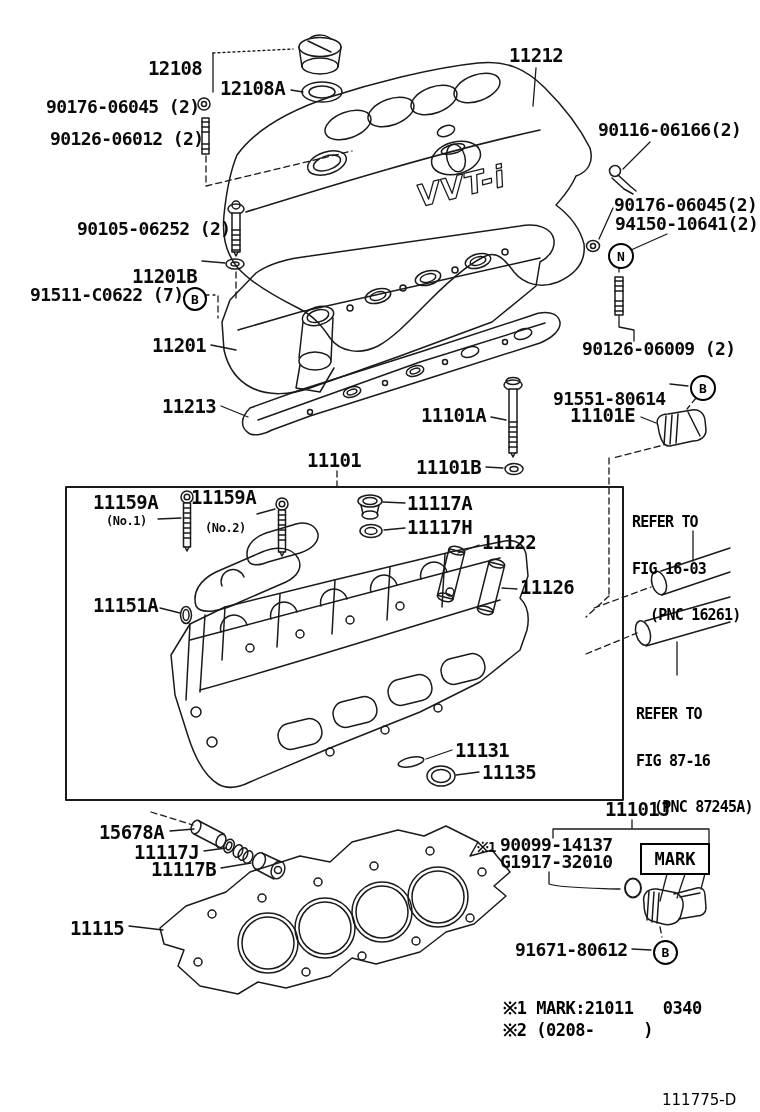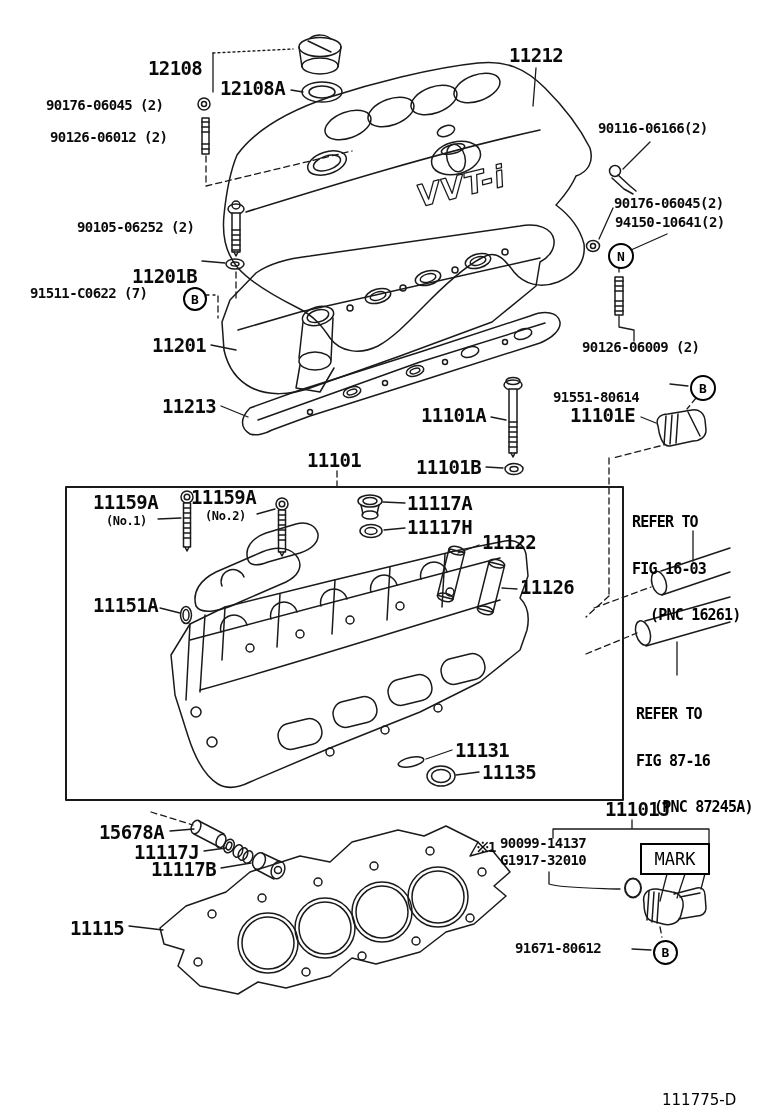--- a/index.html
+++ b/index.html
@@ -1,30 +1,30 @@
 <!DOCTYPE html>
 <html><head>
 <meta charset="utf-8">
 <style>
   html,body{margin:0;padding:0;background:#fff;}
   .stage{position:relative;width:760px;height:1112px;background:#ffffff;overflow:hidden;
          font-family:"DejaVu Sans Mono",monospace;color:#000;}
   .art{position:absolute;left:0;top:0;}
-  .lbl{position:absolute;font-weight:bold;font-size:14px;letter-spacing:-0.6px;
+  .lbl{position:absolute;font-weight:bold;font-size:18px;letter-spacing:-0.6px;
        line-height:1.02;white-space:pre;color:#0a0a0a;}
   .lg{font-size:19px;}
   .sm{font-size:12px;letter-spacing:-0.4px;}
   .pref{font-size:14px;}
   .ref{position:absolute;font-weight:bold;font-size:15px;letter-spacing:-0.8px;
        line-height:15.5px;white-space:pre;}
   .ref .ind{margin-left:18px;}
   .badge{position:absolute;border:2px solid #000;border-radius:50%;background:#fff;
          display:flex;align-items:center;justify-content:center;font-weight:bold;}
   .markbox{position:absolute;border:2px solid #000;background:#fff;display:flex;
-           align-items:center;justify-content:center;font-weight:normal;font-size:17px;}
+           align-items:center;justify-content:center;font-weight:bold;font-size:17px;}
   .note{position:absolute;font-weight:bold;font-size:17px;letter-spacing:-0.5px;white-space:pre;}
   .footer-code{position:absolute;font-family:"DejaVu Sans",sans-serif;font-size:15px;}
 </style>
 </head>
 <body>
 
 <div class="stage">
 
   <svg class="art" width="760" height="1112" viewBox="0 0 760 1112" fill="none" stroke="#1a1a1a" stroke-width="1.5" stroke-linecap="round" stroke-linejoin="round">
 
@@ -344,21 +344,21 @@
   <div class="lbl lg" style="left:162px;top:397px">11213</div>
   <div class="lbl" style="left:582px;top:340px">90126-06009 (2)</div>
   <div class="lbl" style="left:553px;top:390px">91551-80614</div>
   <div class="lbl lg" style="left:421px;top:406px">11101A</div>
   <div class="lbl lg" style="left:570px;top:406px">11101E</div>
   <div class="lbl lg" style="left:307px;top:451px">11101</div>
   <div class="lbl lg" style="left:416px;top:458px">11101B</div>
   <div class="lbl lg" style="left:93px;top:493px">11159A</div>
   <div class="lbl sm" style="left:106px;top:515px">(No.1)</div>
   <div class="lbl lg" style="left:191px;top:488px">11159A</div>
-  <div class="lbl sm" style="left:205px;top:510px">(No.2)</div>
+  <div class="lbl sm" style="left:205px;top:522px">(No.2)</div>
   <div class="lbl lg" style="left:407px;top:494px">11117A</div>
   <div class="lbl lg" style="left:407px;top:518px">11117H</div>
   <div class="lbl lg" style="left:482px;top:533px">11122</div>
   <div class="lbl lg" style="left:520px;top:578px">11126</div>
   <div class="lbl lg" style="left:93px;top:596px">11151A</div>
   <div class="lbl lg" style="left:455px;top:741px">11131</div>
   <div class="lbl lg" style="left:482px;top:763px">11135</div>
   <div class="lbl lg" style="left:605px;top:800px">11101J</div>
   <div class="lbl lg" style="left:99px;top:823px">15678A</div>
   <div class="lbl lg" style="left:134px;top:843px">11117J</div>
@@ -380,15 +380,17 @@
     <div class="ind">(PNC 87245A)</div>
   </div>
 
   <div class="badge" style="left:183px;top:287px;width:20px;height:20px;font-size:13px">B</div>
   <div class="badge" style="left:608px;top:243px;width:22px;height:22px;font-size:13px">N</div>
   <div class="badge" style="left:690px;top:375px;width:22px;height:22px;font-size:13px">B</div>
   <div class="badge" style="left:653px;top:940px;width:21px;height:21px;font-size:13px">B</div>
 
   <div class="markbox" style="left:640px;top:843px;width:66px;height:28px">MARK</div>
 
+  <div class="note" style="left:503px;top:996px">※1 MARK:21011   0340</div>
+  <div class="note" style="left:503px;top:1018px">※2 (0208-     )</div>
   <div class="footer-code" style="left:662px;top:1091px">111775-D</div>
 
 </div>
 
 </body></html>

